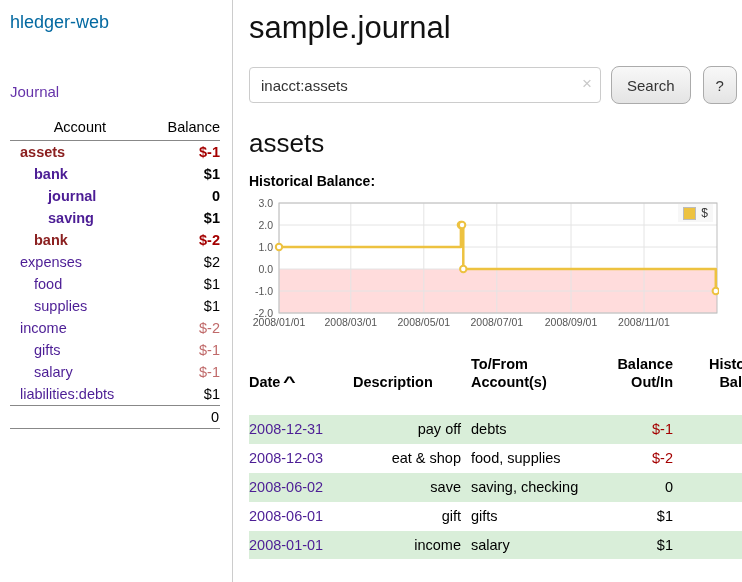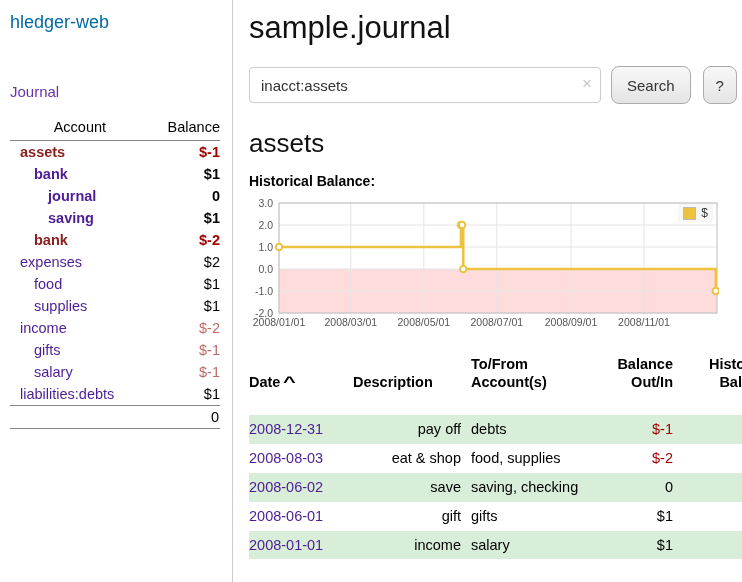--- a/index.html
+++ b/index.html
@@ -201,21 +201,21 @@
       </thead>
       <tbody>
         <tr class="green">
           <td class="c-date"><a>2008-12-31</a></td>
           <td class="c-desc">pay off</td>
           <td class="c-acct">debts</td>
           <td class="c-amt neg">$-1</td>
           <td class="c-bal neg">$-1</td>
         </tr>
         <tr>
-          <td class="c-date"><a>2008-08-03</a></td>
+          <td class="c-date"><a>2008-12-03</a></td>
           <td class="c-desc">eat &amp; shop</td>
           <td class="c-acct">food, supplies</td>
           <td class="c-amt neg">$-2</td>
           <td class="c-bal">0</td>
         </tr>
         <tr class="green">
           <td class="c-date"><a>2008-06-02</a></td>
           <td class="c-desc">save</td>
           <td class="c-acct">saving, checking</td>
           <td class="c-amt">0</td>

